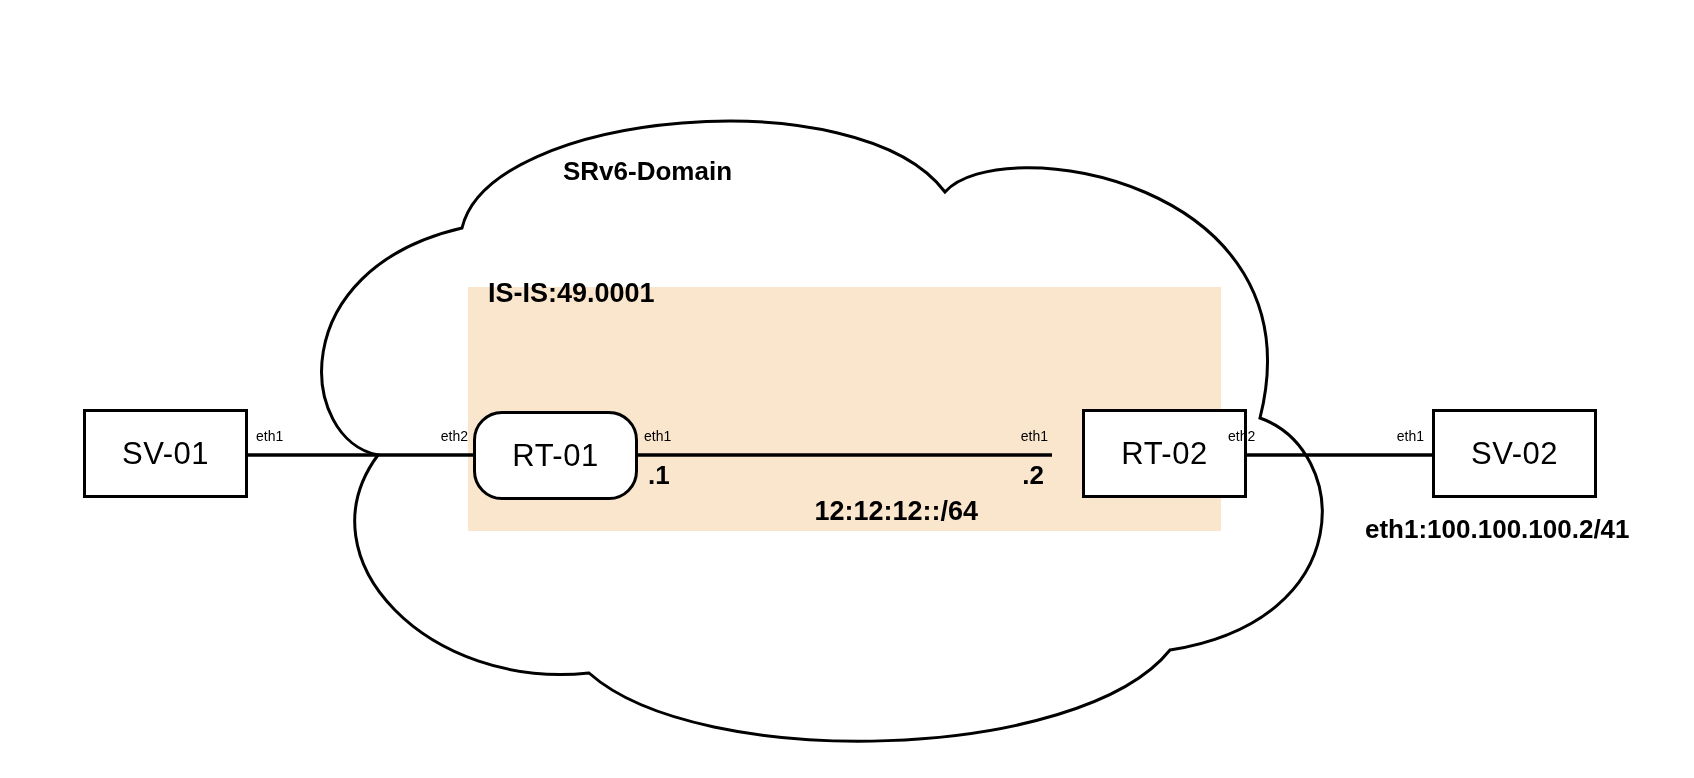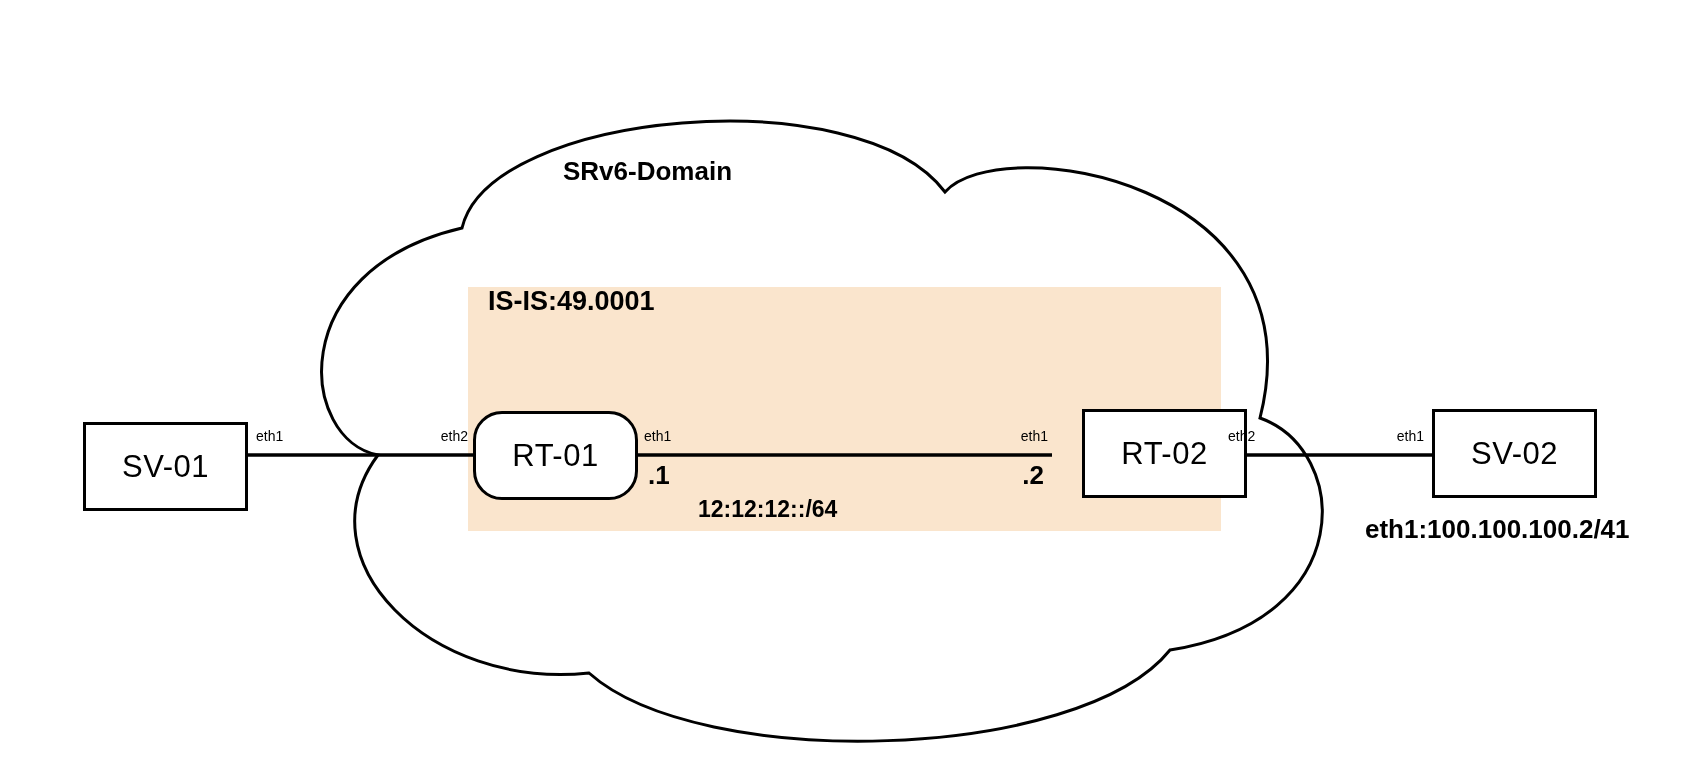--- a/index.html
+++ b/index.html
@@ -44,21 +44,21 @@
     letter-spacing: 0.5px;
   }
   .lbl {
     position: absolute;
     white-space: nowrap;
   }
   .if-lbl { font-size: 14px; }
   .bold-lbl { font-size: 26px; font-weight: bold; }
   .cloud-title { font-size: 26px; font-weight: bold; }
   .igp-title { font-size: 27px; font-weight: bold; }
-  .subnet-lbl { font-size: 23px; font-weight: bold; text-align: left; }
+  .subnet-lbl { font-size: 27px; font-weight: bold; text-align: right; }
   .ra { text-align: right; }
 </style>
 </head>
 <body>
 
 <div id="stage">
 
   <div class="igp-area" style="background: rgb(250, 229, 205);"></div>
 
   <svg id="net-svg" viewBox="0 0 1694 778">
@@ -68,23 +68,23 @@
              C 1000,130 1320,180 1260,418
              C 1350,450 1360,620 1170,650
              C 1080,762 700,772 589,673
              C 430,690 300,560 378,455 Z" fill="none" stroke="#000" stroke-width="3"></path>
     <line x1="248" y1="455" x2="473" y2="455" stroke="#000" stroke-width="3.5"></line>
     <line x1="638" y1="455" x2="1052" y2="455" stroke="#000" stroke-width="3.5"></line>
     <line x1="1218" y1="455" x2="1432" y2="455" stroke="#000" stroke-width="3.5"></line>
   </svg>
 
   <div class="lbl cloud-title" style="left:563px; top:156px;">SRv6-Domain</div>
-  <div class="lbl igp-title" style="left:488px; top:286px;">IS-IS:49.0001</div>
+  <div class="lbl igp-title" style="left:488px; top:278px;">IS-IS:49.0001</div>
 
-  <div class="node-box" style="left:83px; top:422px;">
+  <div class="node-box" style="left:83px; top:409px;">
     <span>SV-01</span>
   </div>
   <div class="node-box" style="left:473px; top:411px;border-radius:29px;">
     <span>RT-01</span>
   </div>
   <div class="node-box" style="left:1052px; top:409px;margin-left:30px;">
     <span>RT-02</span>
   </div>
   <div class="node-box" style="left:1432px; top:409px;">
     <span>SV-02</span>

